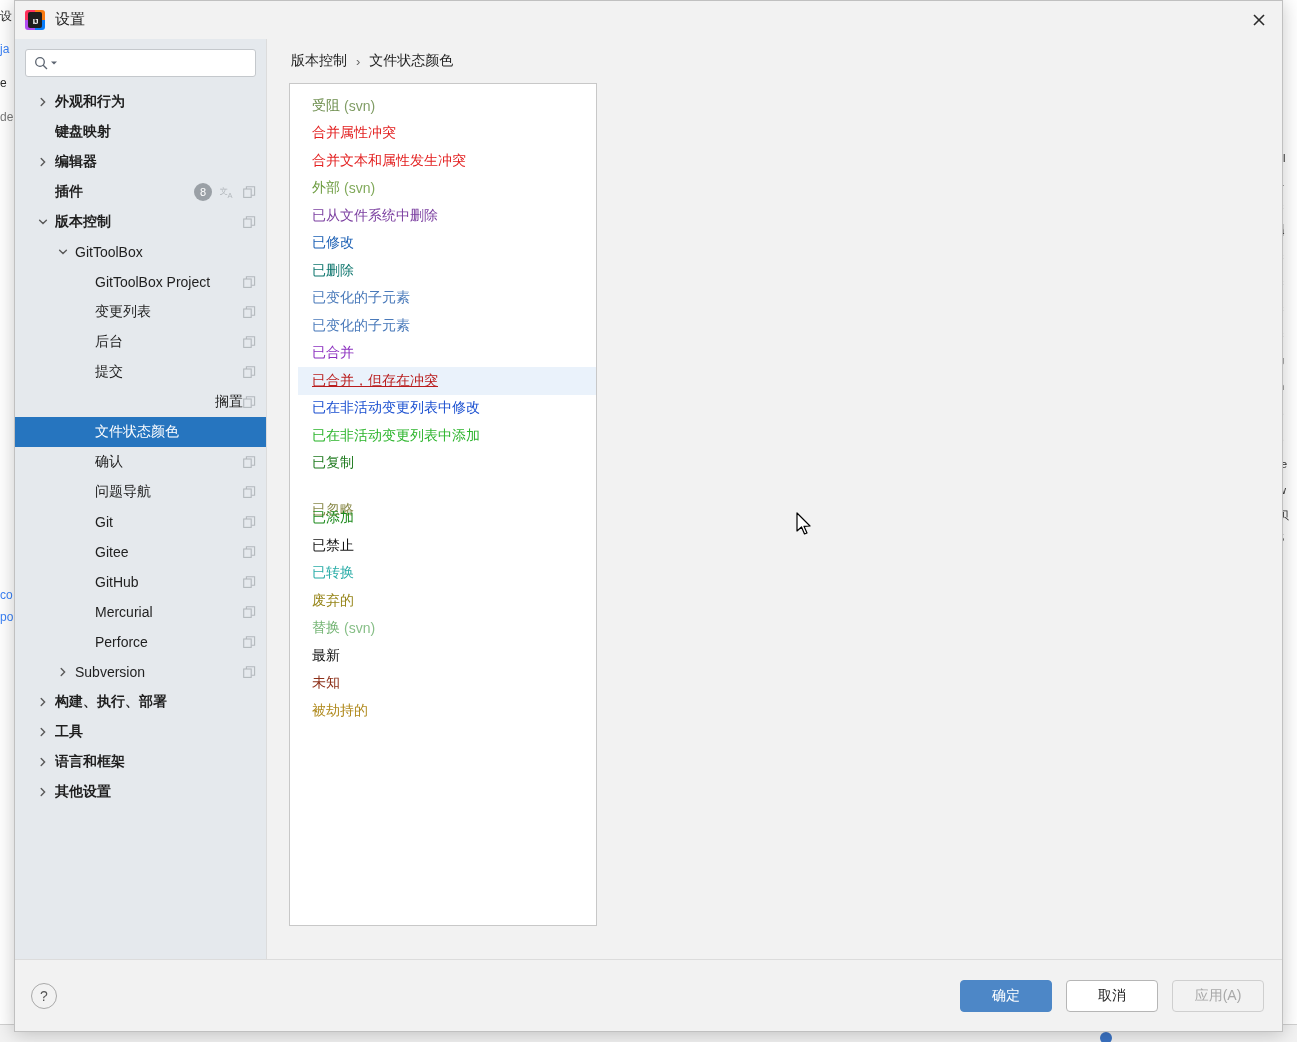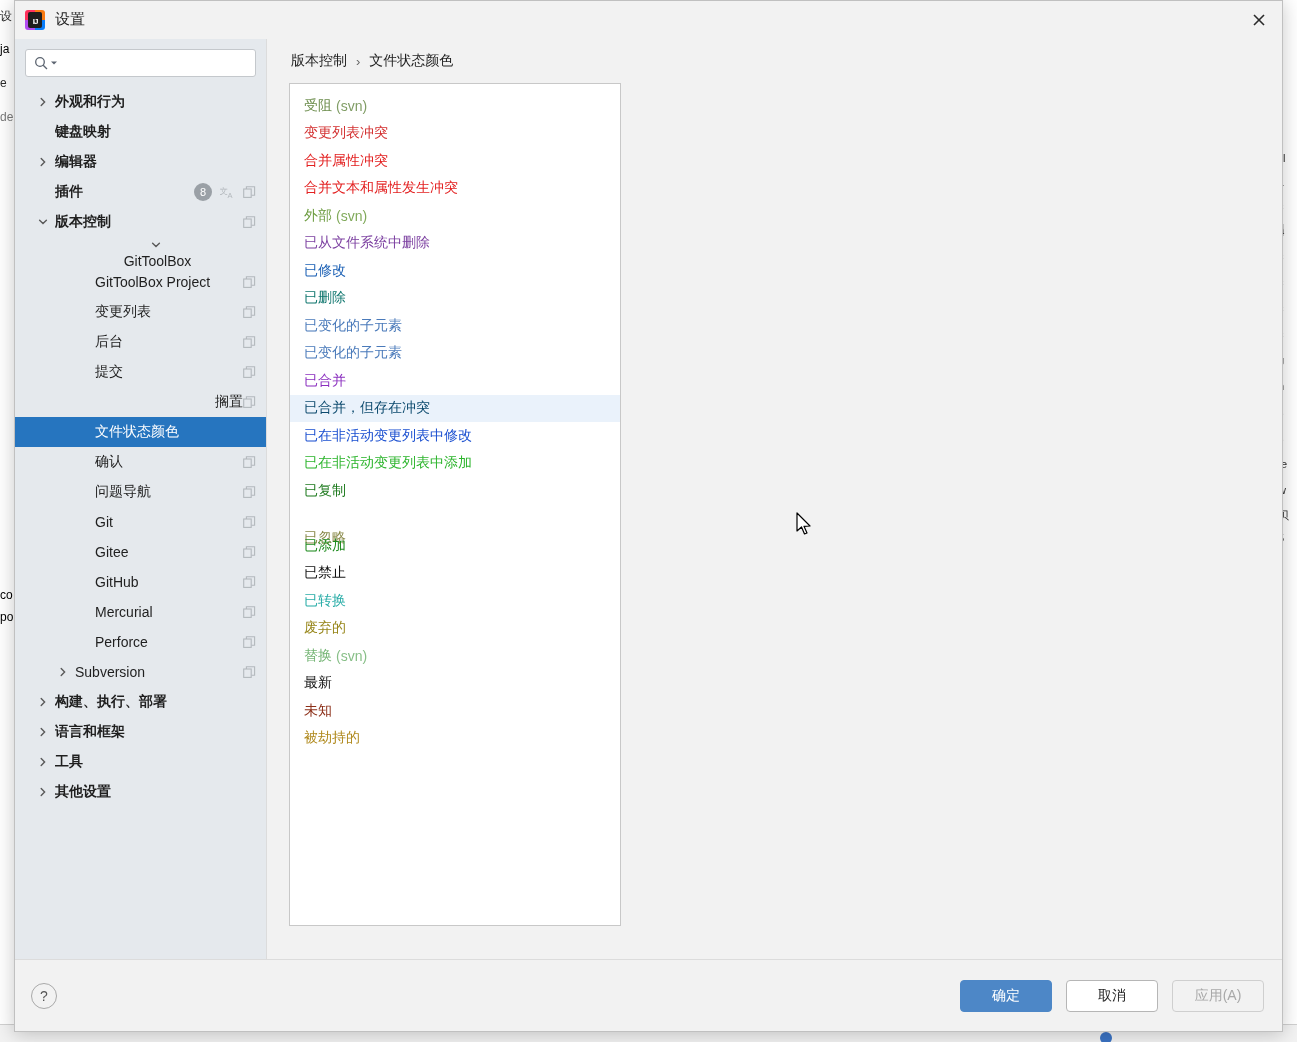--- a/index.html
+++ b/index.html
@@ -21,21 +21,21 @@
     background: #ffffff;
     border-right: 1px solid #d6d6d6;
     overflow: hidden;
   }
   .ide-left-strip .frag {
     position: absolute; left: 0;
     font-size: 12px; color: #2b2b2b;
     white-space: nowrap;
     font-family: "Liberation Sans", sans-serif;
   }
-  .ide-left-strip .frag.blue { color: #000000; }
+  .ide-left-strip .frag.blue { color: #3b82f6; }
   .ide-left-strip .frag.gray { color: #7a7a7a; }
 
   .ide-right-strip {
     position: absolute; right: 0; top: 0; width: 22px; height: 1042px;
     background: #ffffff;
     border-left: 1px solid #d6d6d6;
     overflow: hidden;
   }
   .ide-right-strip .frag {
     position: absolute; left: 2px;
@@ -173,25 +173,25 @@
   .breadcrumb {
     height: 44px; flex: 0 0 44px;
     display: flex; align-items: center;
     font-size: 14px; color: #1f1f1f;
     padding-left: 2px;
   }
   .breadcrumb .crumb { cursor: pointer; }
   .breadcrumb .sep { margin: 0 9px; color: #666; font-size: 13px; }
 
   .status-panel {
-    width: 332px;
+    width: 308px;
     height: 843px;
     background: #ffffff;
     border: 1px solid #c8c8c8;
-    padding: 8px 0 0 0;
+    padding: 8px 0 0 8px;
     overflow: hidden;
   }
   .status-row {
     height: 27.5px;
     display: flex; align-items: center;
     padding: 0 14px;
     font-size: 14px;
     white-space: nowrap;
     cursor: pointer;
   }
@@ -360,21 +360,21 @@
             <span class="label" style="font-weight: 600; margin-left: 4px;">版本控制</span>
             <span class="trailing">
               <span class="icon-muted">
                 <svg width="13" height="13" viewBox="0 0 13 13">
                   <rect x="0.7" y="3" width="7.5" height="8.4" fill="none" stroke="#8b9196" stroke-width="1.1"></rect>
                   <path d="M3.4 3 V0.8 H11.6 V9.2 H8.4" fill="none" stroke="#8b9196" stroke-width="1.1"></path>
                 </svg>
               </span>
             </span>
           </div>
-          <div class="tree-row" style="padding-left: 40px; flex-direction: column;">
+          <div class="tree-row" style="padding-left: 40px;">
             <span class="twisty">
               <svg width="10" height="10" viewBox="0 0 10 10">
                 <path d="M1.6 3.2 L5 6.6 L8.4 3.2" fill="none" stroke="#5a5a5a" stroke-width="1.4" stroke-linecap="round"></path>
               </svg>
             </span>
             <span class="label" style="margin-left: 4px;">GitToolBox</span>
             <span class="trailing"></span>
           </div>
           <div class="tree-row" style="padding-left: 60px;">
             <span class="twisty"></span>
@@ -549,30 +549,30 @@
             </span>
             <span class="label" style="font-weight: 600; margin-left: 4px;">构建、执行、部署</span>
             <span class="trailing"></span>
           </div>
           <div class="tree-row" style="padding-left: 20px;">
             <span class="twisty">
               <svg width="10" height="10" viewBox="0 0 10 10">
                 <path d="M3.2 1.6 L6.6 5 L3.2 8.4" fill="none" stroke="#5a5a5a" stroke-width="1.4" stroke-linecap="round"></path>
               </svg>
             </span>
+            <span class="label" style="font-weight: 600; margin-left: 4px;">工具</span>
+            <span class="trailing"></span>
+          </div>
+          <div class="tree-row" style="padding-left: 20px;">
+            <span class="twisty">
+              <svg width="10" height="10" viewBox="0 0 10 10">
+                <path d="M3.2 1.6 L6.6 5 L3.2 8.4" fill="none" stroke="#5a5a5a" stroke-width="1.4" stroke-linecap="round"></path>
+              </svg>
+            </span>
             <span class="label" style="font-weight: 600; margin-left: 4px;">语言和框架</span>
-            <span class="trailing"></span>
-          </div>
-          <div class="tree-row" style="padding-left: 20px;">
-            <span class="twisty">
-              <svg width="10" height="10" viewBox="0 0 10 10">
-                <path d="M3.2 1.6 L6.6 5 L3.2 8.4" fill="none" stroke="#5a5a5a" stroke-width="1.4" stroke-linecap="round"></path>
-              </svg>
-            </span>
-            <span class="label" style="font-weight: 600; margin-left: 4px;">工具</span>
             <span class="trailing"></span>
           </div>
           <div class="tree-row" style="padding-left: 20px;">
             <span class="twisty">
               <svg width="10" height="10" viewBox="0 0 10 10">
                 <path d="M3.2 1.6 L6.6 5 L3.2 8.4" fill="none" stroke="#5a5a5a" stroke-width="1.4" stroke-linecap="round"></path>
               </svg>
             </span>
             <span class="label" style="font-weight: 600; margin-left: 4px;">其他设置</span>
             <span class="trailing"></span>
@@ -585,23 +585,20 @@
         <span class="crumb">版本控制</span>
         <span class="sep">›</span>
         <span class="crumb">文件状态颜色</span>
       </div>
       <div class="status-panel" id="status-list">
           <div class="status-row">
             <span style="color: rgb(107, 140, 75);">受阻</span>
             <span class="suffix" style="color: rgb(107, 140, 75); opacity: 0.85;">(svn)</span>
           </div>
           <div class="status-row">
-            <span style="color: rgb(211, 47, 47);">变更列表冲突</span>
-          </div>
-          <div class="status-row">
             <span style="color: rgb(227, 32, 32);">合并属性冲突</span>
           </div>
           <div class="status-row">
             <span style="color: rgb(227, 32, 32);">合并文本和属性发生冲突</span>
           </div>
           <div class="status-row">
             <span style="color: rgb(107, 155, 62);">外部</span>
             <span class="suffix" style="color: rgb(107, 155, 62); opacity: 0.85;">(svn)</span>
           </div>
           <div class="status-row">
@@ -616,21 +613,21 @@
           <div class="status-row">
             <span style="color: rgb(74, 122, 186);">已变化的子元素</span>
           </div>
           <div class="status-row">
             <span style="color: rgb(74, 122, 186);">已变化的子元素</span>
           </div>
           <div class="status-row">
             <span style="color: rgb(139, 47, 191);">已合并</span>
           </div>
           <div class="status-row hovered">
-            <span style="color: #0c4a6e;">已合并，但存在冲突</span>
+            <span style="color: #b91c1c; text-decoration: underline;">已合并，但存在冲突</span>
           </div>
           <div class="status-row">
             <span style="color: rgb(26, 79, 208);">已在非活动变更列表中修改</span>
           </div>
           <div class="status-row">
             <span style="color: rgb(45, 181, 45);">已在非活动变更列表中添加</span>
           </div>
           <div class="status-row">
             <span style="color: rgb(30, 122, 30);">已复制</span>
           </div>

